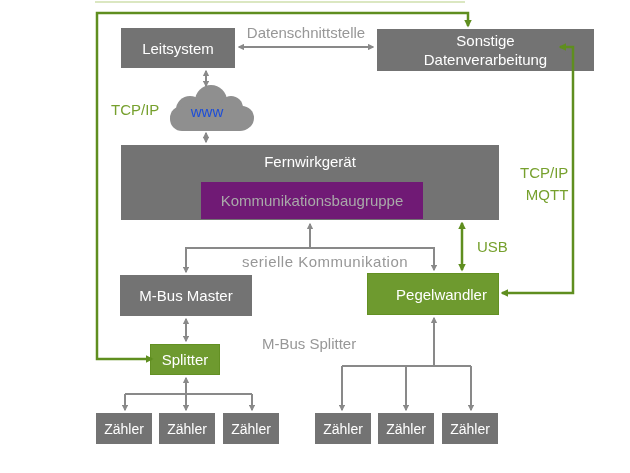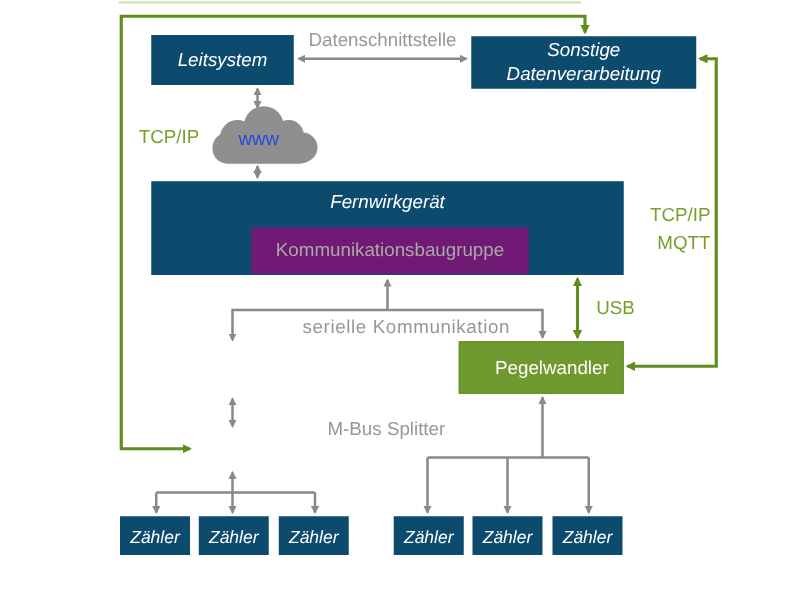--- a/index.html
+++ b/index.html
@@ -12,24 +12,24 @@
   }
   .overlay{position:absolute;left:0;top:0;width:630px;height:473px;pointer-events:none;}
   .box{
     position:absolute;
     display:flex;align-items:center;justify-content:center;
     text-align:center;
     color:#ffffff;
     font-size:15px;
     box-sizing:border-box;
   }
-  .gray{background:#0c4a6e;font-style:italic;}
+  .gray{background:#737373;}
   .green{background:#6e9a2f;border:1px solid #639023;}
   .box-leitsystem{left:121px;top:28px;width:114px;height:40px;}
-  .box-sonstige{left:377px;top:29px;width:180px;height:42px;line-height:19px;flex-direction:column;}
+  .box-sonstige{left:377px;top:29px;width:217px;height:42px;line-height:19px;flex-direction:column;}
   .box-fernwirkgeraet{left:121px;top:145px;width:378px;height:75px;align-items:flex-start;padding-top:8px;}
   .box-kommunikation{left:201px;top:182px;width:222px;height:37px;background:#701a75;color:#a9a9a9;}
   .box-mbus{left:120px;top:275px;width:132px;height:41px;}
   .box-pegelwandler{left:367px;top:273px;width:132px;height:42px;padding-left:17px;}
   .box-splitter{left:150px;top:344px;width:70px;height:31px;}
   .box-zaehler{top:413px;width:56px;height:31px;font-size:14px;}
   .z1{left:96px;} .z2{left:159px;} .z3{left:223px;}
   .z4{left:315px;} .z5{left:378px;} .z6{left:442px;}
   .label{position:absolute;white-space:nowrap;font-size:15px;}
   .label-gray{color:#979797;}
@@ -51,23 +51,25 @@
 
   <div class="box gray box-sonstige">
     <span>Sonstige</span>
     <span>Datenverarbeitung</span>
   </div>
 
   <div class="box gray box-fernwirkgeraet">Fernwirkgerät</div>
 
   <div class="box box-kommunikation">Kommunikationsbaugruppe</div>
 
+  <div class="box gray box-mbus">M-Bus Master</div>
 
   <div class="box green box-pegelwandler">Pegelwandler</div>
 
+  <div class="box green box-splitter">Splitter</div>
 
   <div class="box gray box-zaehler z1">Zähler</div>
   <div class="box gray box-zaehler z2">Zähler</div>
   <div class="box gray box-zaehler z3">Zähler</div>
   <div class="box gray box-zaehler z4">Zähler</div>
   <div class="box gray box-zaehler z5">Zähler</div>
   <div class="box gray box-zaehler z6">Zähler</div>
 
   <svg class="overlay" viewBox="0 0 630 473" xmlns="http://www.w3.org/2000/svg">
     <defs>

